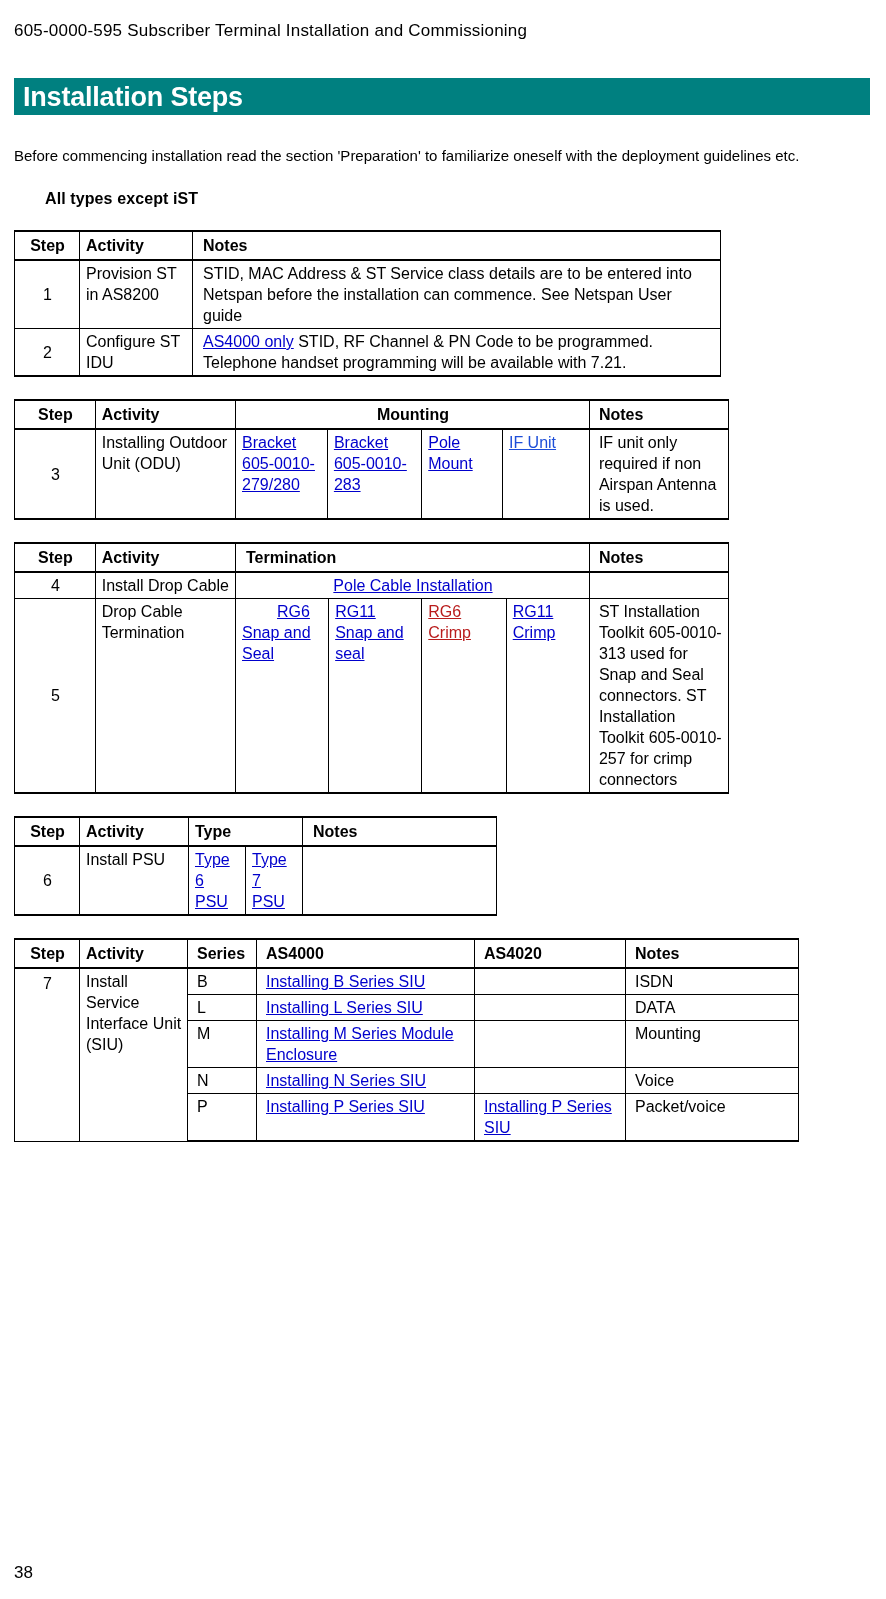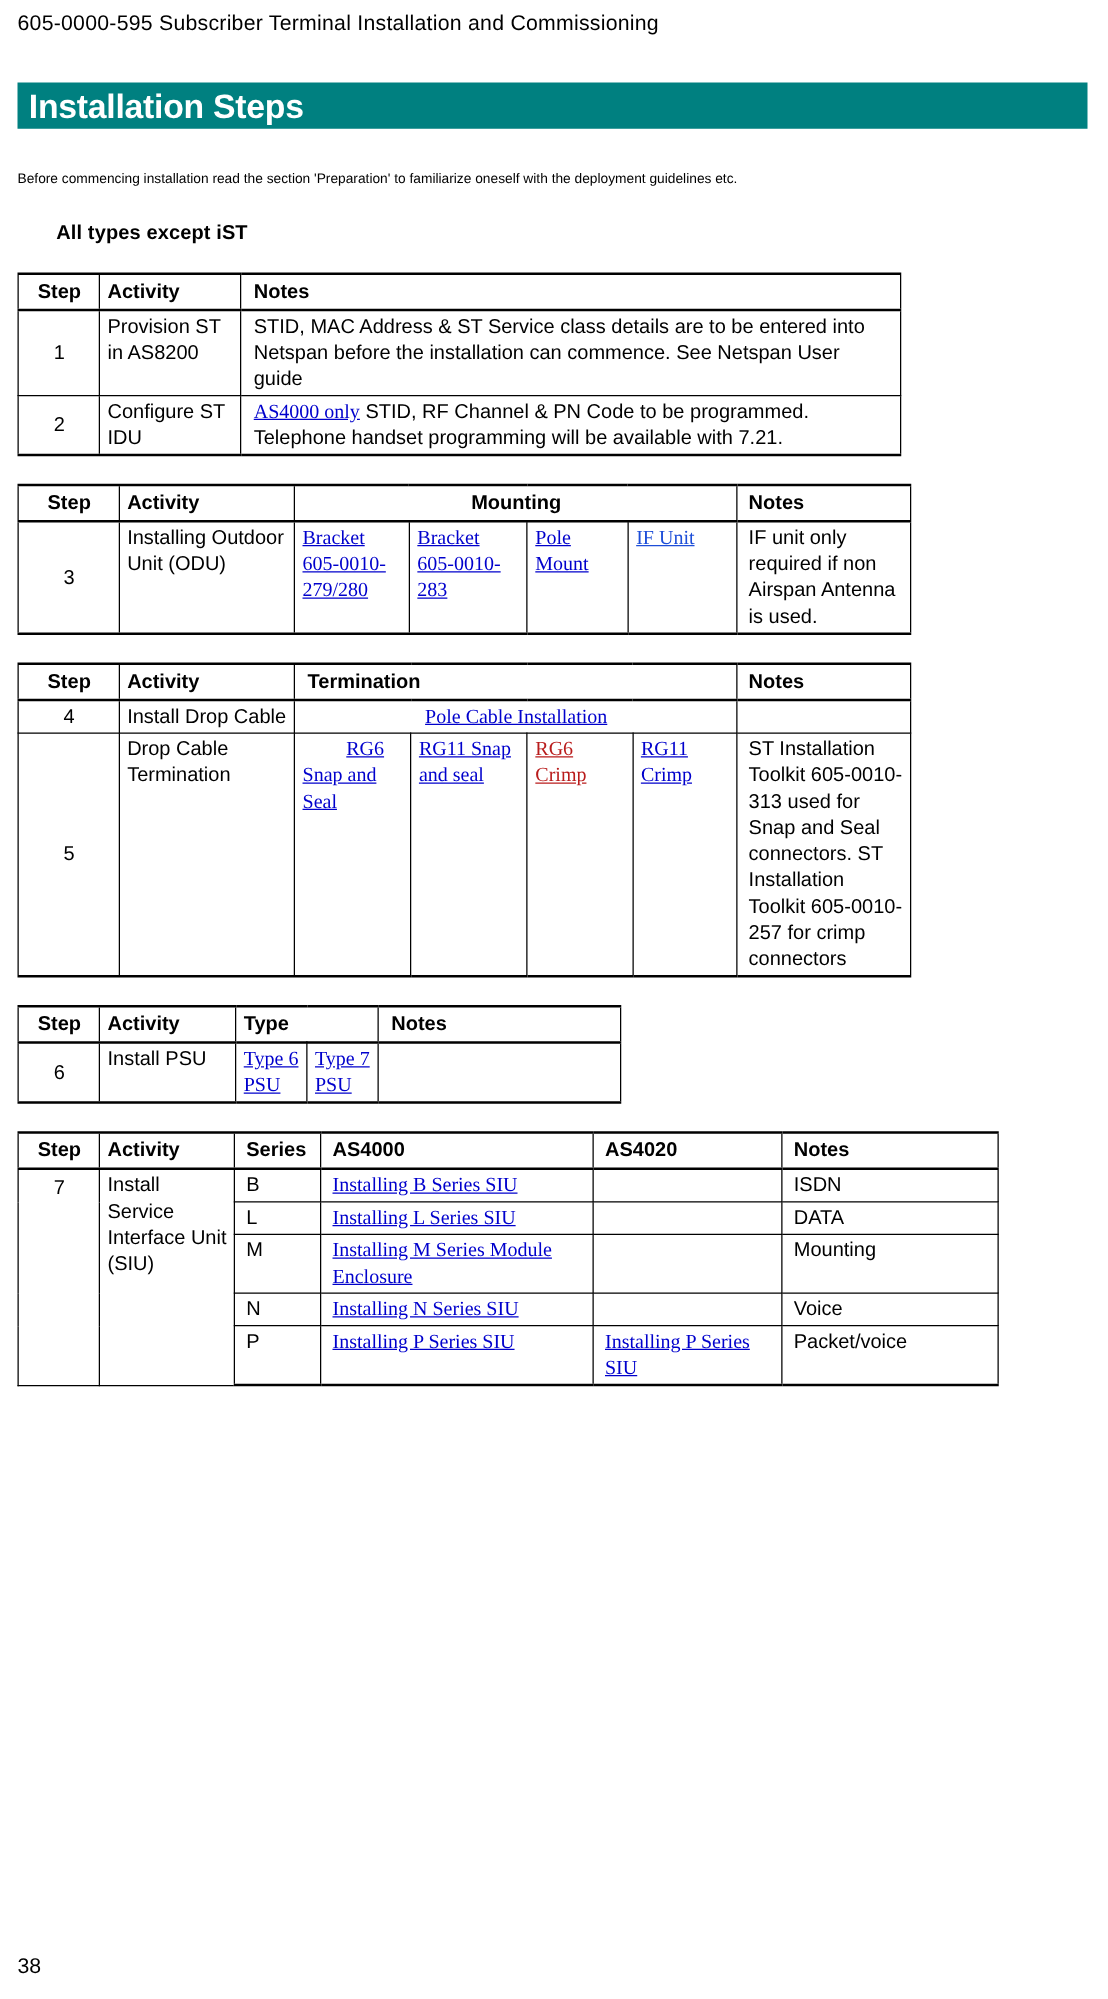--- a/index.html
+++ b/index.html
@@ -13,21 +13,21 @@
     position: relative;
     font-family: "Liberation Sans", sans-serif;
     color: #000000;
     overflow: hidden;
   }
   .page {
     position: relative;
     width: 886px;
     height: 1599px;
     box-sizing: border-box;
-    padding: 0 14px;
+    padding: 12px 14px;
   }
 
   
   .doc-header {
     font-size: 17px;
     line-height: 22px;
     letter-spacing: 0.2px;
     padding-top: 8px;
     white-space: nowrap;
   }
@@ -44,21 +44,21 @@
     color: #ffffff;
     font-size: 27px;
     font-weight: bold;
     letter-spacing: -0.2px;
     padding-left: 9px;
     line-height: 30px;
   }
 
   .intro {
     margin-top: 28px;
-    font-size: 11px;
+    font-size: 15px;
     line-height: 25px;
     width: 840px;
   }
 
   .subhead {
     margin-top: 22px;
     font-size: 16px;
     font-weight: bold;
     letter-spacing: 0.1px;
     margin-left: 31px;
@@ -87,21 +87,20 @@
     padding-bottom: 3px;
   }
   table.doc-table tr.last-row td {
     border-bottom: 2px solid #000;
   }
   .c-step { text-align: center !important; vertical-align: middle !important; }
   .c-ctr  { text-align: center !important; }
   .lnk {
     color: #0000CC;
     text-decoration: underline;
-    font-family: Liberation Serif, serif;
   }
 
   
   .page-number {
     position: absolute;
     left: 14px;
     bottom: 16px;
     font-size: 17px;
   }
 </style>

